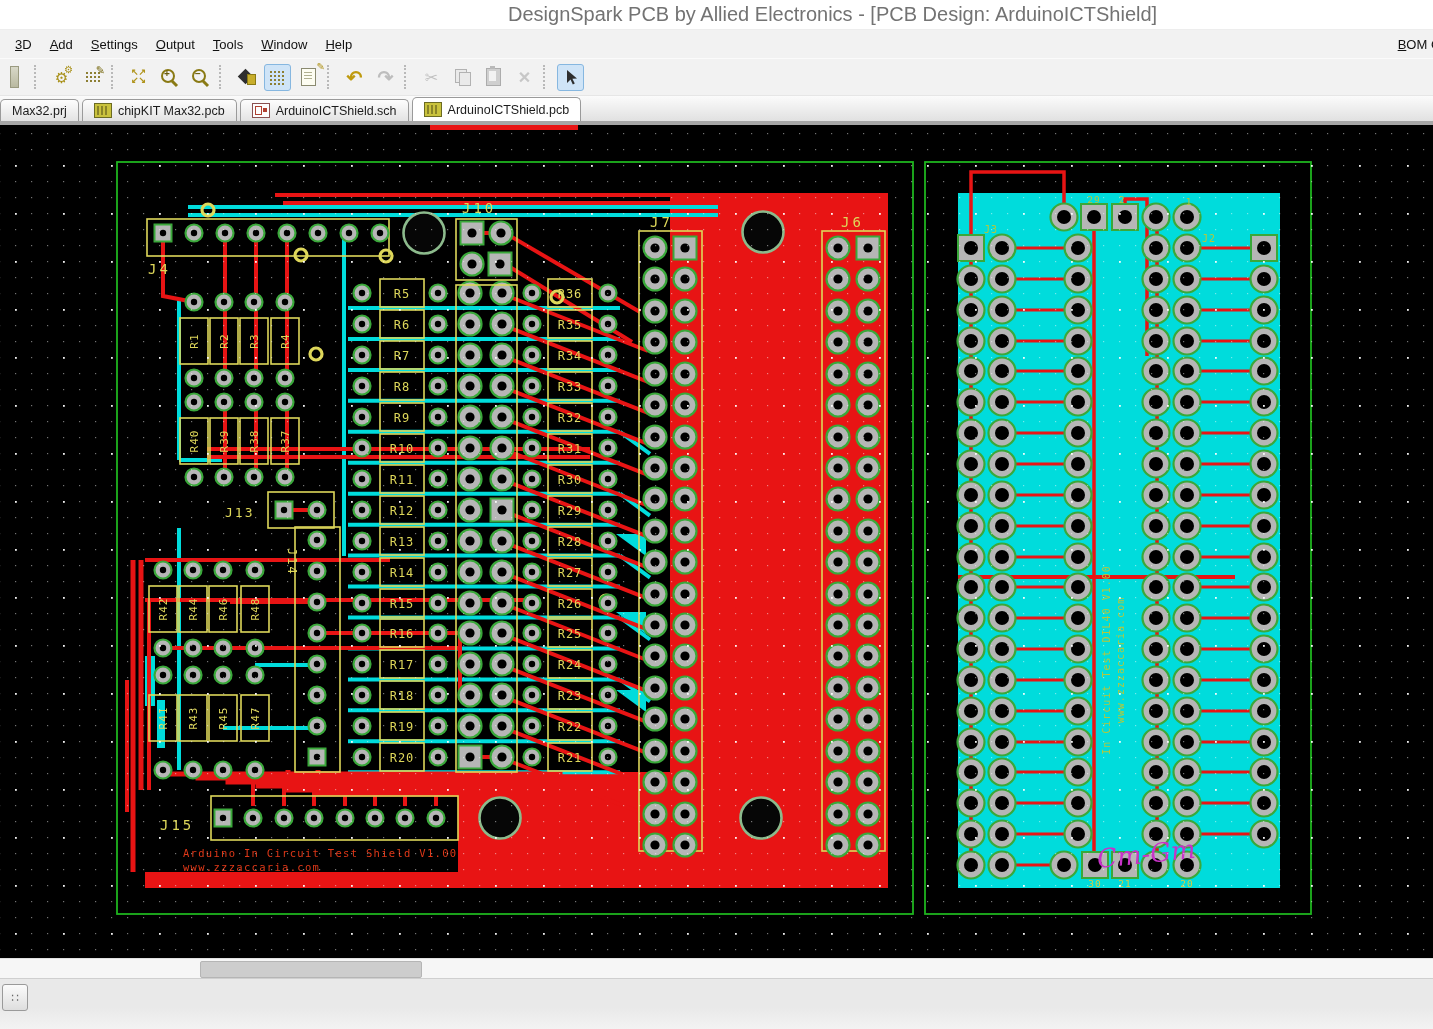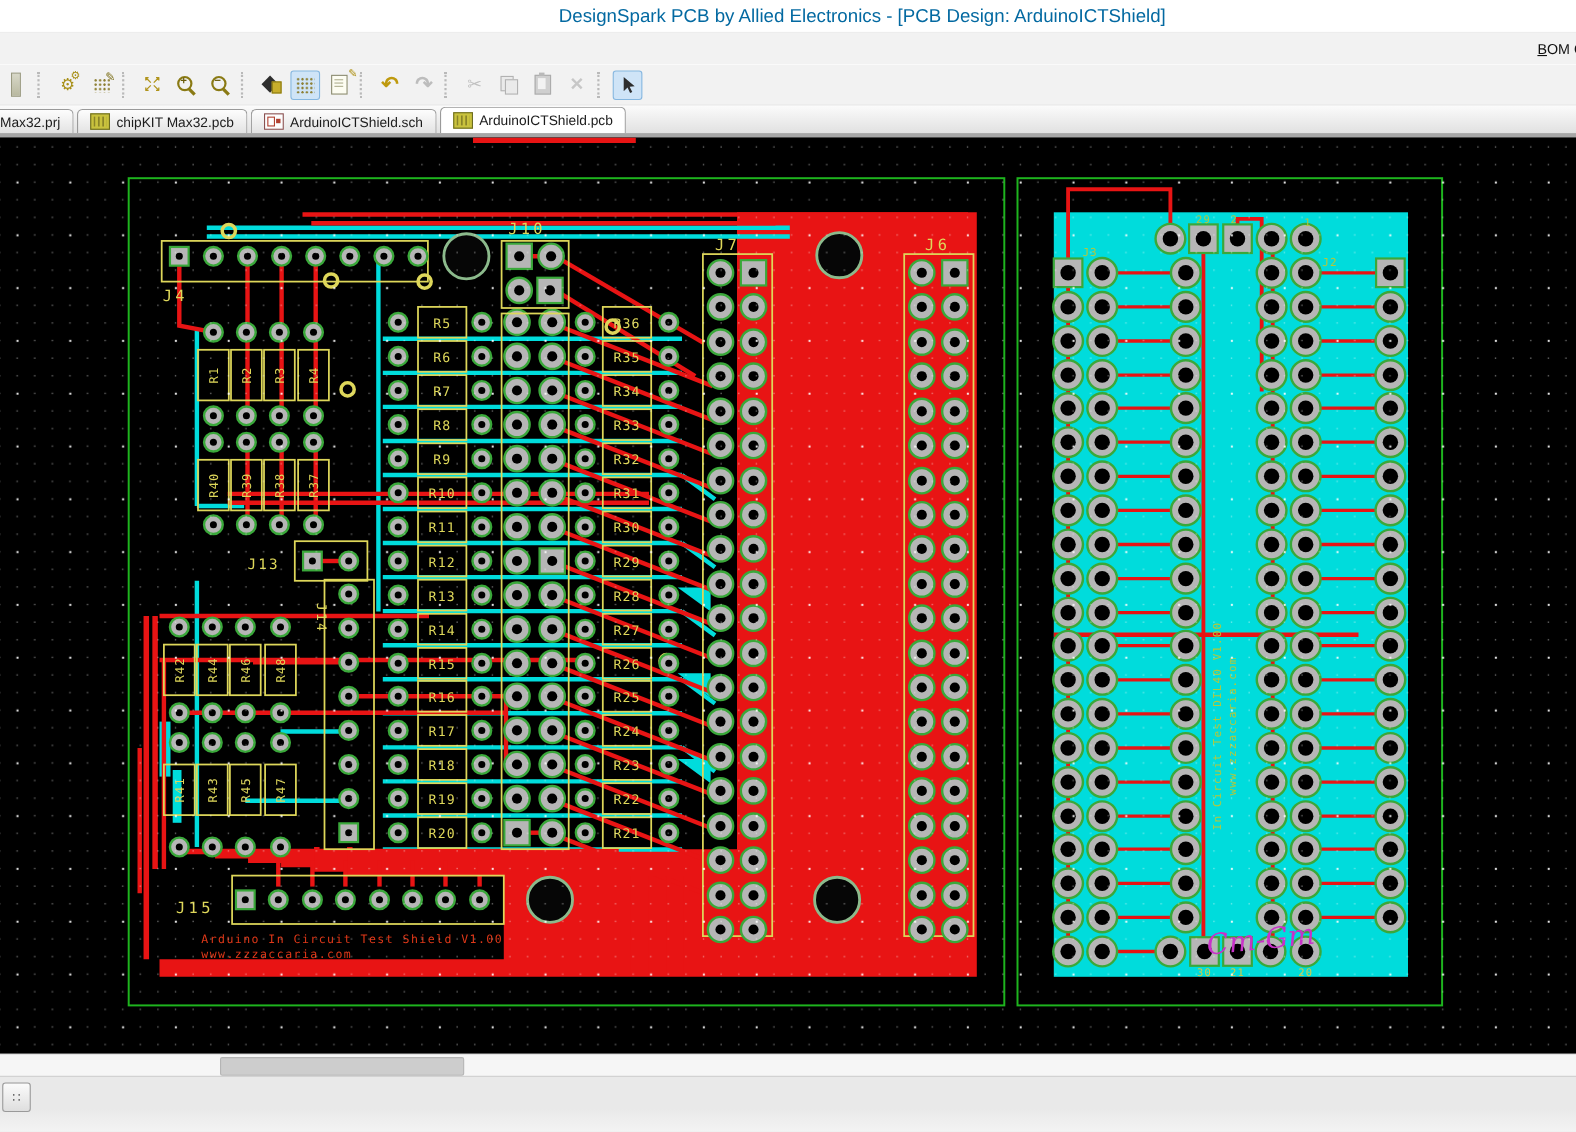--- a/index.html
+++ b/index.html
@@ -1,21 +1,21 @@
 <!DOCTYPE html>
 <html><head>
 <meta charset="utf-8">
 <style>
   html,body{margin:0;padding:0}
   body{width:1433px;height:1029px;overflow:hidden;background:#f0f0f0;
        font-family:"Liberation Sans",sans-serif;-webkit-font-smoothing:antialiased;position:relative}
   
   .titlebar{height:30px;background:#ffffff;border-bottom:1px solid #ededed;
             display:flex;align-items:center;box-sizing:border-box}
-  .wintitle{font-size:17px;color:#0369a1;margin-left:508px;white-space:nowrap}
+  .wintitle{font-size:20px;color:#737373;margin-left:508px;white-space:nowrap}
   
   .menubar{height:28px;background:#f2f2f2;display:flex;align-items:center;
            padding-left:6px;font-size:13px;color:#111;position:relative;box-sizing:border-box}
   .menu-item{padding:4px 9px;white-space:nowrap;cursor:default}
   .menu-item u{text-decoration:underline}
   .menu-right{position:absolute;right:-14px;top:4px;padding:3px 6px;white-space:nowrap}
   
   .toolbar{height:38px;background:#f2f2f2;border-top:1px solid #fbfbfb;border-bottom:1px solid #e6e6e6;
            display:flex;align-items:center;box-sizing:border-box}
   .tbsep{width:7px;height:24px;margin:0 3px;border-left:2px dotted #b9b9b9}
@@ -47,21 +47,21 @@
   .copyic{position:relative;width:16px;height:17px;display:block}
   .copyic i{position:absolute;width:10px;height:12px;background:#e9e9e9;border:1px solid #a8a8a8}
   .copyic i:first-child{left:0;top:0}
   .copyic i:last-child{right:0;bottom:0}
   .pasteic{width:13px;height:16px;background:#c9c9c9;border:1px solid #a0a0a0;position:relative;display:block}
   .pasteic:after{content:"";position:absolute;left:2px;top:2px;width:7px;height:10px;background:#f2f2f2}
   .pasteic:before{content:"";position:absolute;left:3px;top:-3px;width:5px;height:3px;background:#b0b0b0}
   .del{font-size:16px;color:#c0c0c0;font-weight:bold}
   
   .tabbar{height:25px;background:linear-gradient(#fbfbfb,#e1e1e1);display:flex;align-items:flex-end;
-          border-bottom:4px solid #a6a6a6;box-sizing:content-box;padding-left:0}
+          border-bottom:4px solid #a6a6a6;box-sizing:content-box;padding-left:12px}
   .tab{height:21px;display:flex;align-items:center;padding:0 11px;margin-right:3px;
        border:1px solid #9a9a9a;border-bottom:none;border-radius:5px 5px 0 0;
        background:linear-gradient(#fdfdfd,#e3e3e3);font-size:12.5px;color:#1c1c1c;white-space:nowrap}
   .tab.active{background:#fff;font-weight:normal;height:23px}
   .tab.clipped{margin-left:-12px}
   .tico{width:16px;height:13px;margin-right:6px;position:relative;flex:none;display:inline-block}
   .tico.pcb{background:#c9c23d;border:1px solid #6b6b22}
   .tico.pcb:after{content:"";position:absolute;left:2px;top:2px;right:2px;bottom:2px;
                   background:linear-gradient(90deg,#8a8428 2px,transparent 2px) 0 0/4px 100%}
   .tico.sch{background:#fdfdfd;border:1px solid #8a5050}
@@ -80,20 +80,29 @@
             display:flex;align-items:center;justify-content:center;padding:0}
 </style>
 </head>
 <body>
 
 <div class="titlebar">
   <span class="wintitle">DesignSpark PCB by Allied Electronics - [PCB Design: ArduinoICTShield]</span>
 </div>
 
 <div class="menubar">
+  <div id="menu-items" style="display:flex">
+      <div class="menu-item"><u>3</u>D</div>
+      <div class="menu-item"><u>A</u>dd</div>
+      <div class="menu-item"><u>S</u>ettings</div>
+      <div class="menu-item"><u>O</u>utput</div>
+      <div class="menu-item"><u>T</u>ools</div>
+      <div class="menu-item"><u>W</u>indow</div>
+      <div class="menu-item"><u>H</u>elp</div>
+    </div>
   <div class="menu-right" id="bom-item"><u>B</u>OM Q</div>
 </div>
 
 <div class="toolbar" id="toolbar">
     <div class="tb" style="">
       <i class="clip"></i>
     </div>
     <div class="tbsep"></div>
     <div class="tb" style="">
       <span class="gear">⚙</span>

